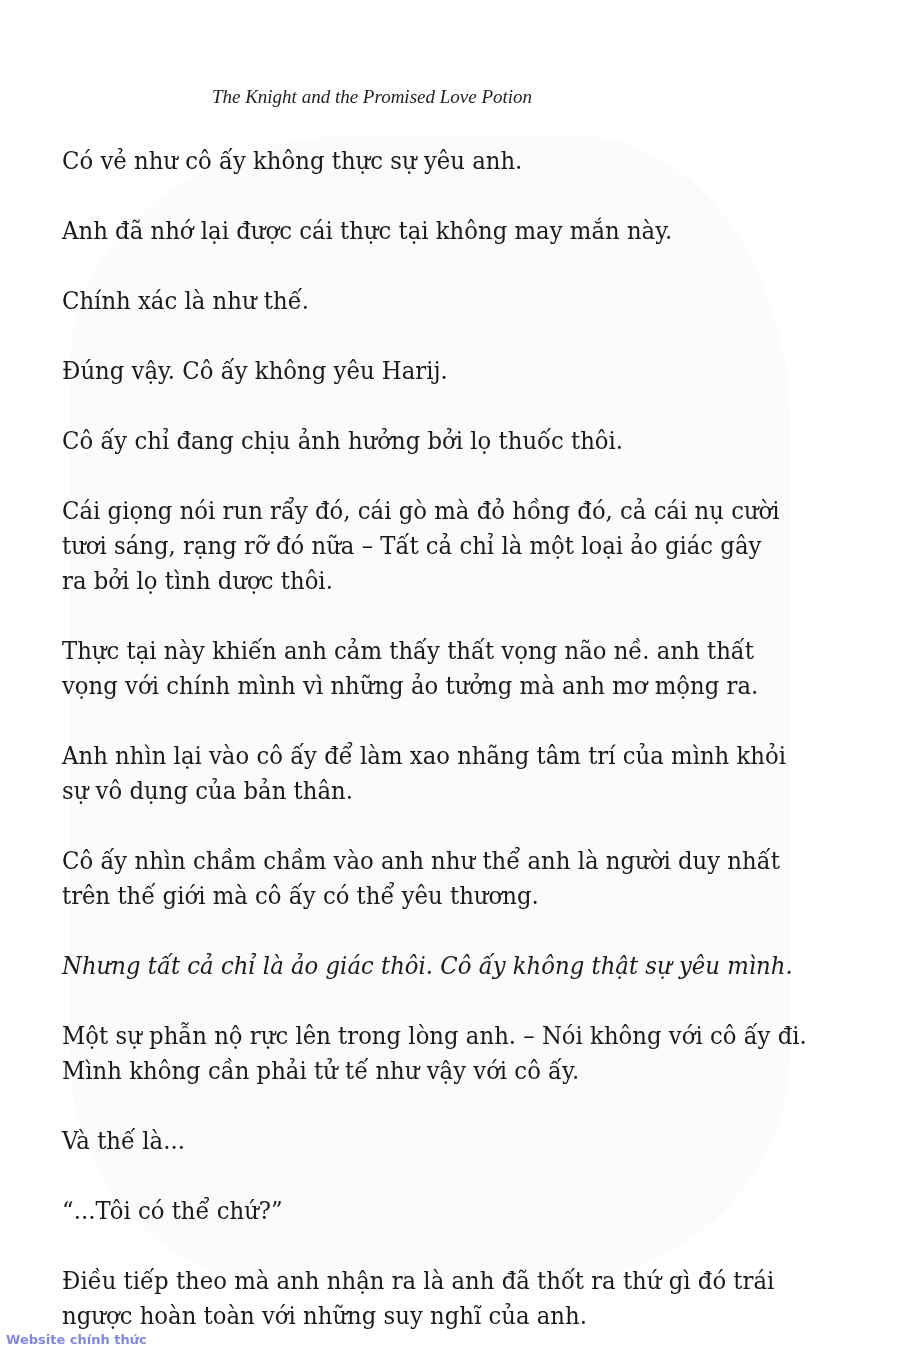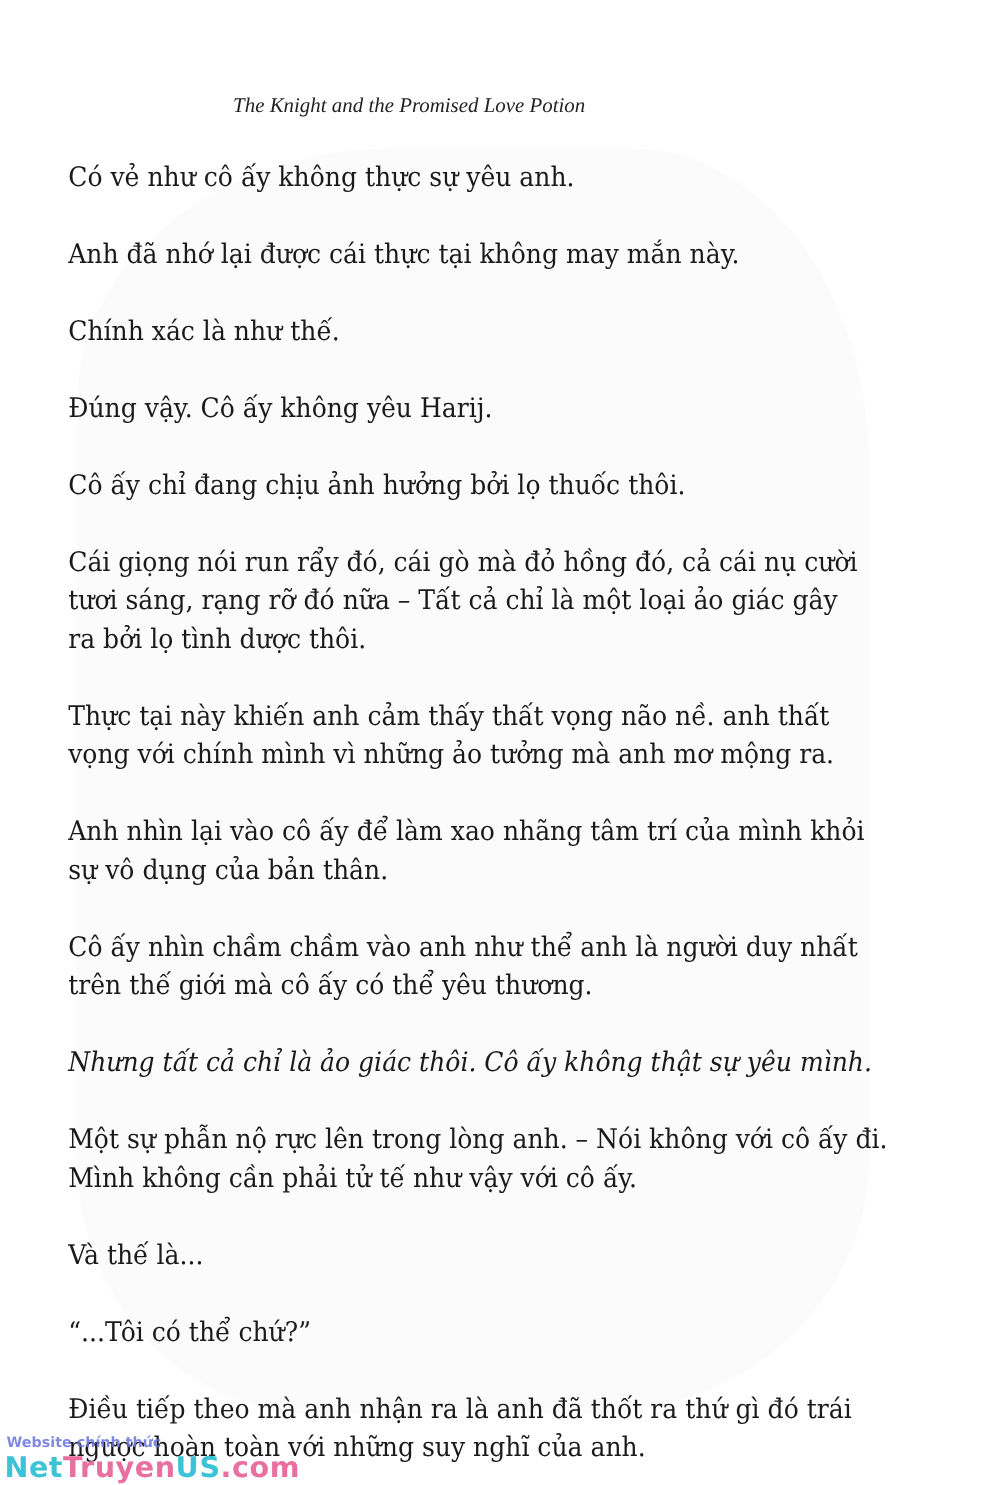--- a/index.html
+++ b/index.html
@@ -108,16 +108,13 @@
   <p class="para">Một sự phẫn nộ rực lên trong lòng anh. – Nói không với cô ấy đi.
 Mình không cần phải tử tế như vậy với cô ấy.</p>
   <p class="para">Và thế là...</p>
   <p class="para">“...Tôi có thể chứ?”</p>
   <p class="para">Điều tiếp theo mà anh nhận ra là anh đã thốt ra thứ gì đó trái
 ngược hoàn toàn với những suy nghĩ của anh.</p>
 </div>
 
 <div class="watermark">
   <div class="wm-line1">Website chính thức</div>
-  <div class="wm-line2">
-    <span class="wm-net">Net</span><span class="wm-truyen">Truyen</span><span class="wm-us">US</span><span class="wm-com">.com</span>
-  </div>
 </div>
 
 </body></html>

